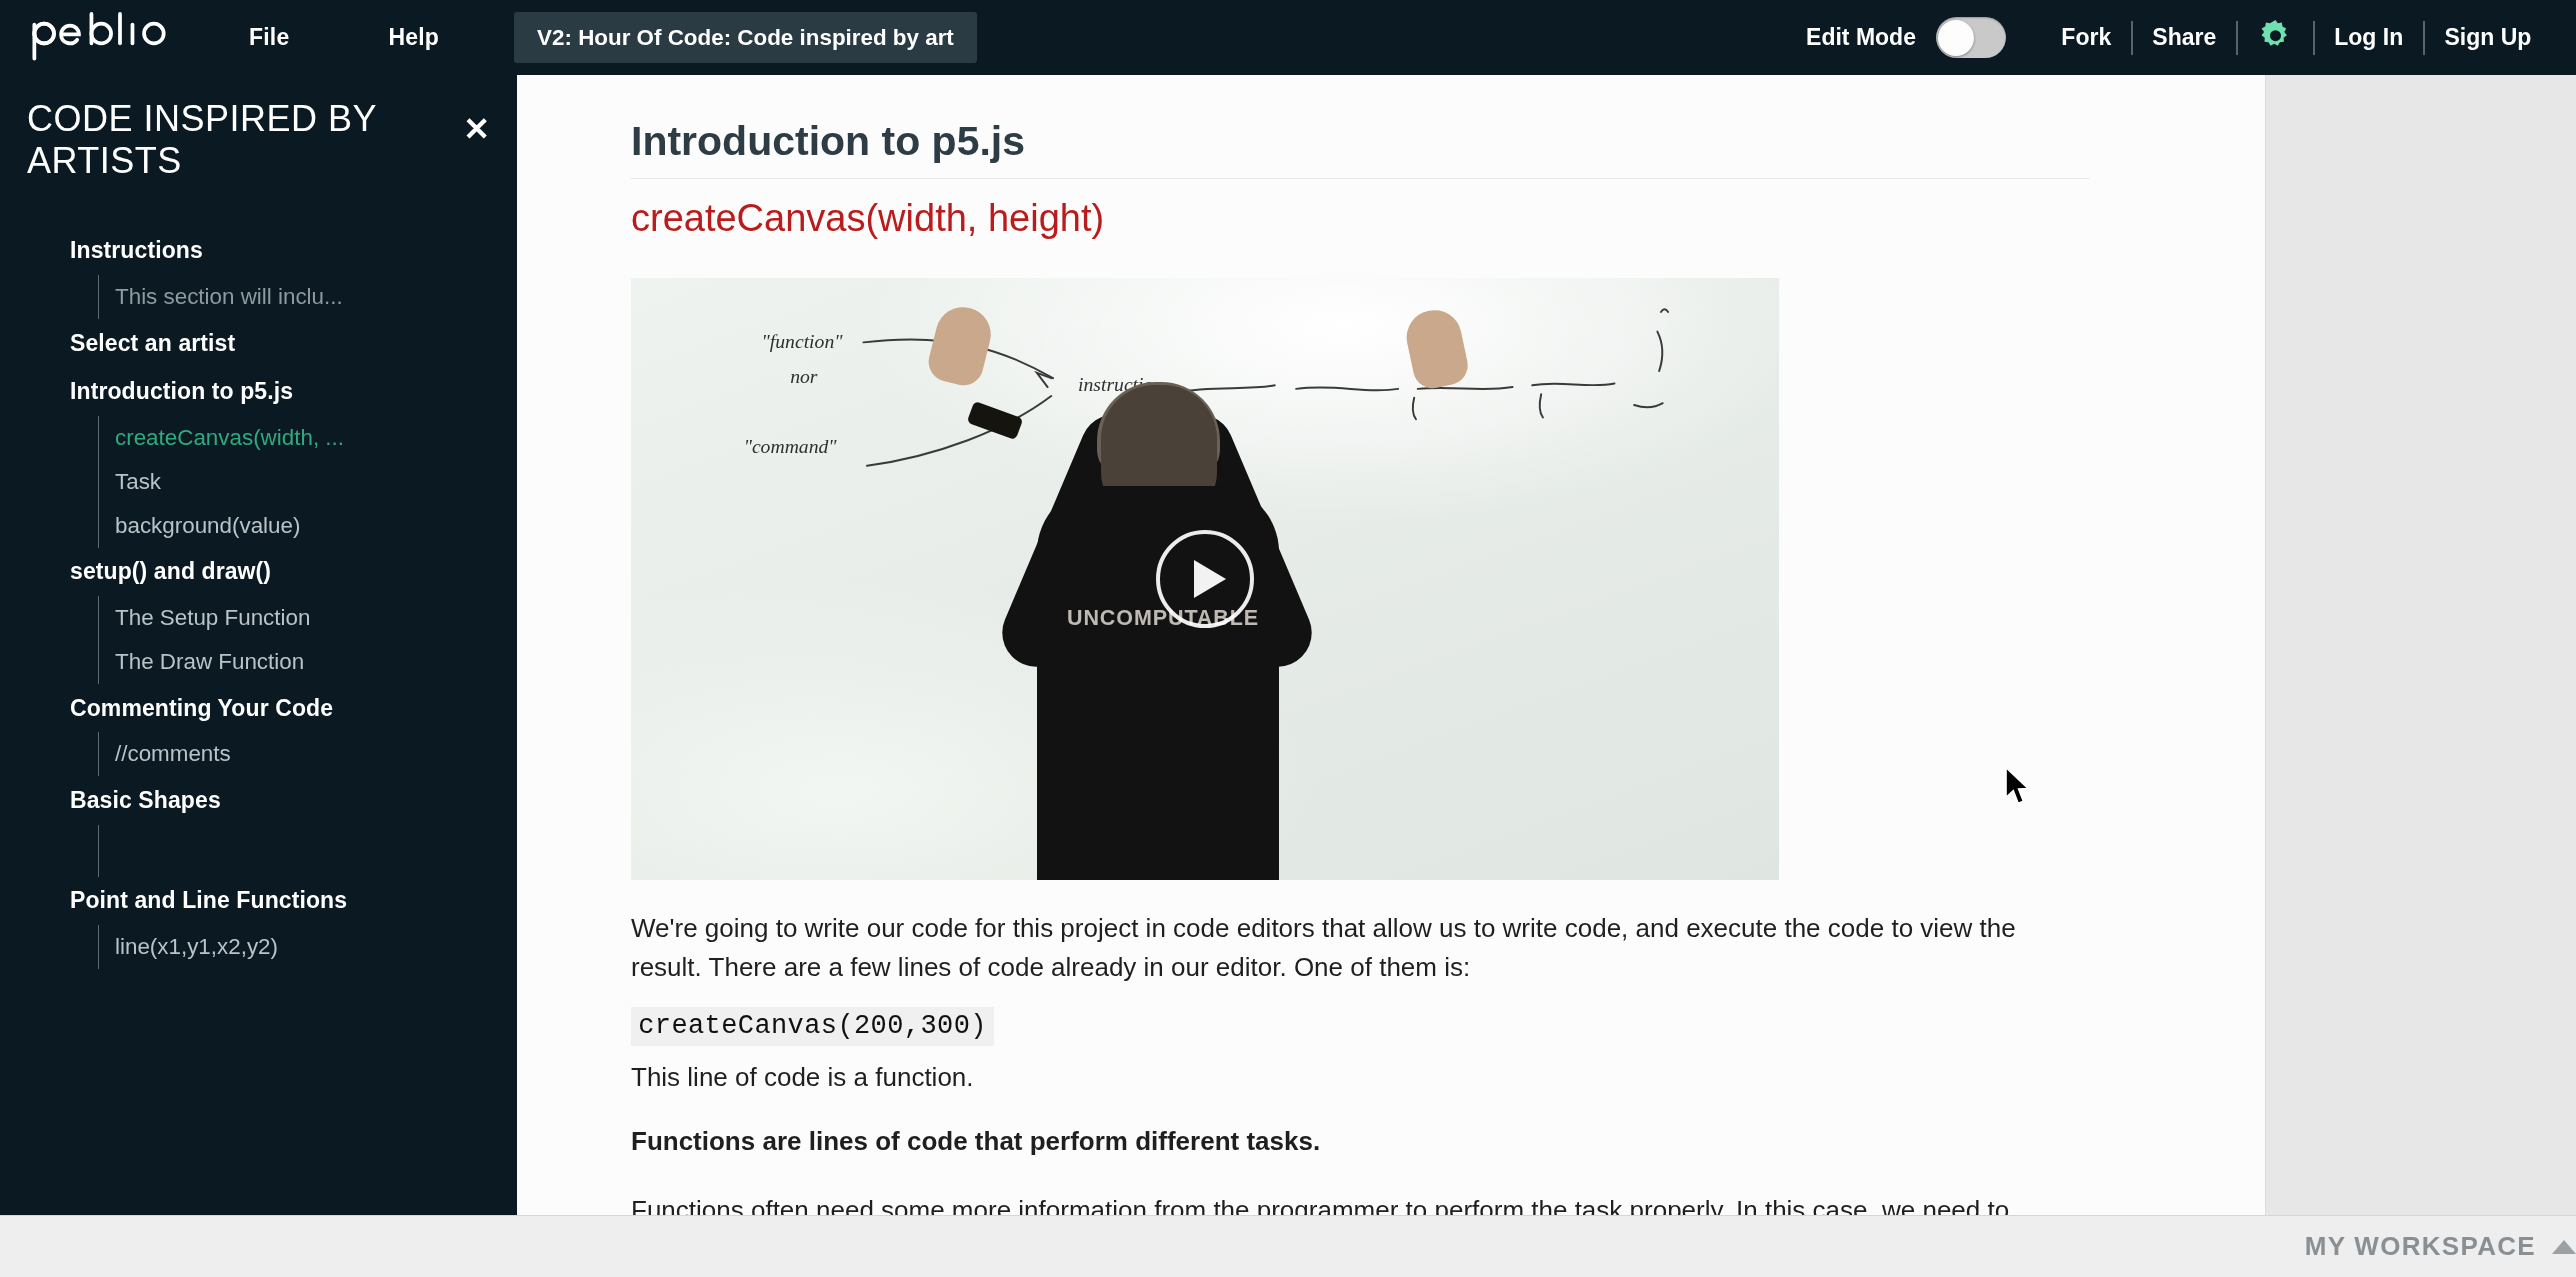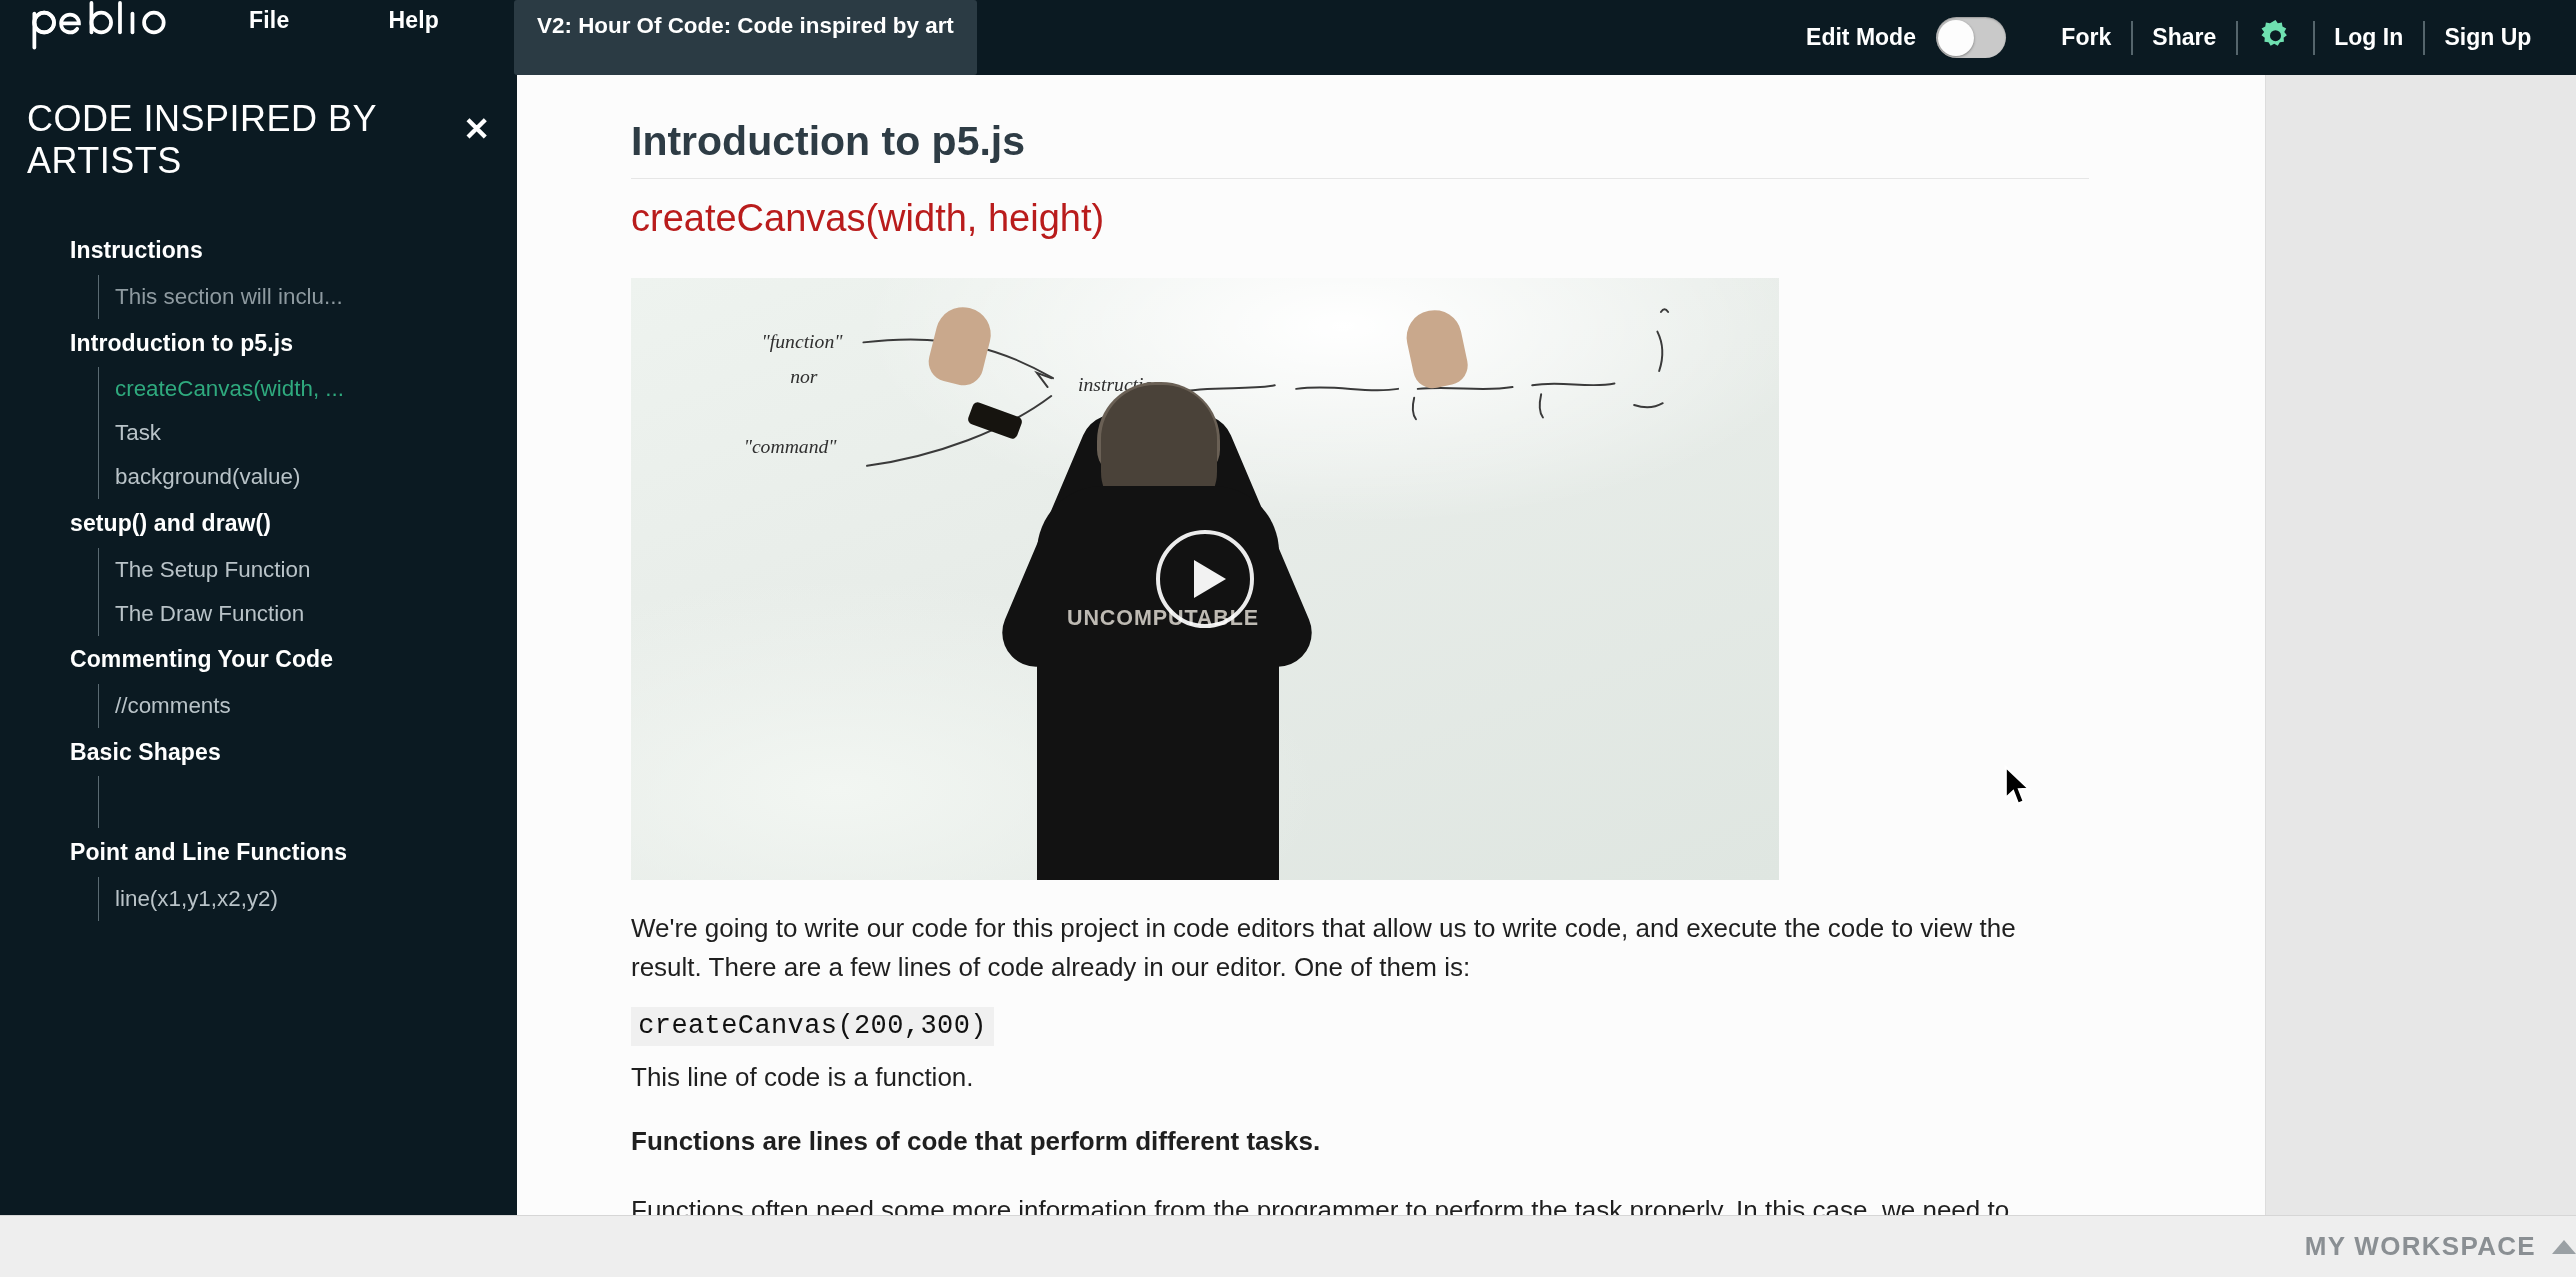--- a/index.html
+++ b/index.html
@@ -10,21 +10,21 @@
     font-family: "Liberation Sans", sans-serif;
   }
 
   
   #app { position: relative; width: 2576px; height: 1277px; }
 
   #topbar {
     position: absolute; left: 0; top: 0;
     width: 2576px; height: 75px;
     background: #0b1a22;
-    display: flex; 
+    display: flex; align-items: center;
     z-index: 40;
   }
   #logo {
     margin-left: 29px;
     width: 161px; height: 54px;
     display: flex; align-items: center;
     color: #ffffff;
   }
   #logo svg { display:block; }
 
@@ -400,20 +400,21 @@
     <div id="sidebar-title">CODE INSPIRED BY ARTISTS</div>
     <div id="sidebar-close">✕</div>
 
     <div id="toc">
 
       <div class="toc-section">Instructions</div>
       <div class="toc-children">
         <div class="toc-item muted">This section will inclu...</div>
       </div>
 
+      <div class="toc-section">Select an artist</div>
 
       <div class="toc-section">Introduction to p5.js</div>
       <div class="toc-children">
         <div class="toc-item active">createCanvas(width, ...</div>
         <div class="toc-item">Task</div>
         <div class="toc-item">background(value)</div>
       </div>
 
       <div class="toc-section">setup() and draw()</div>
       <div class="toc-children">

